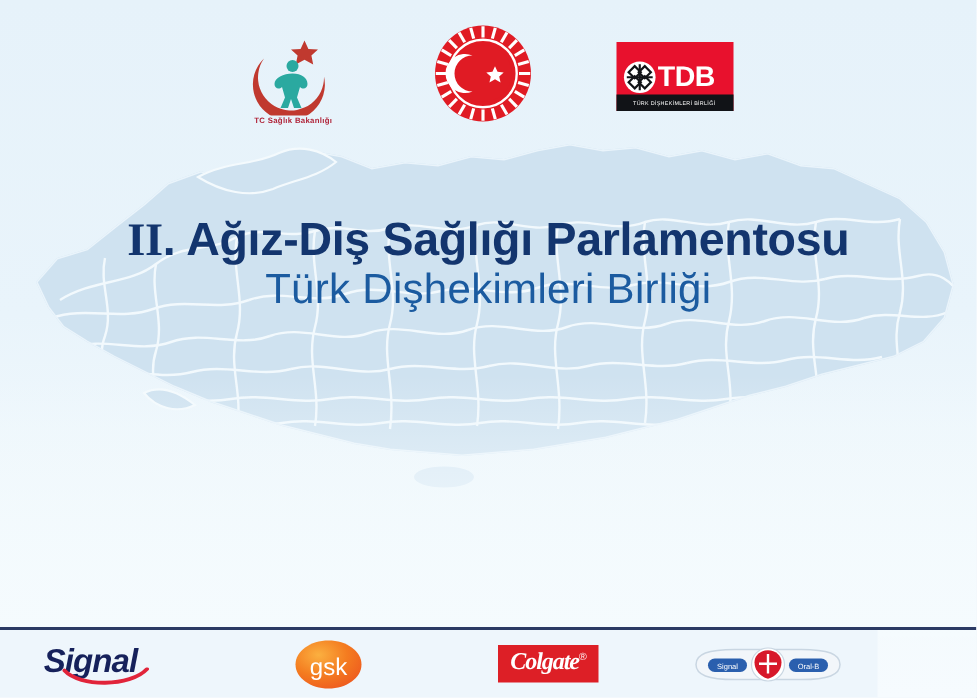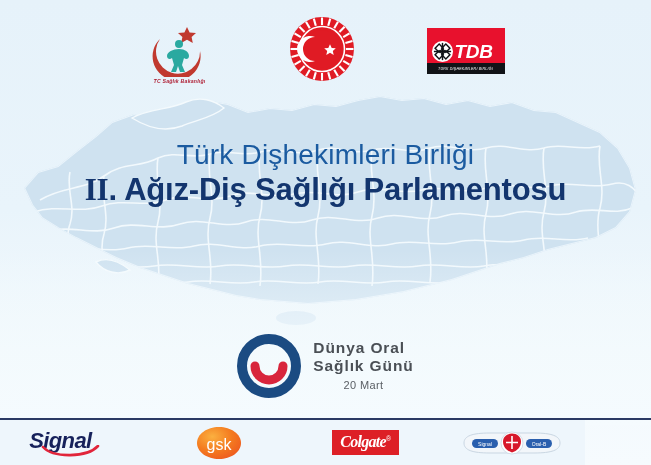--- a/index.html
+++ b/index.html
@@ -35,22 +35,21 @@
 
   
   #logo-row {
     position: absolute;
     left: 0; top: 16px;
     width: 651px;
     height: 84px;
     display: flex;
     justify-content: center;
     align-items: flex-start;
-    gap: 68px;
-    font-style: italic;
+    gap: 52px;
   }
   .logo-block { position: relative; }
 
   
   #moh-logo { width: 74px; text-align: center; padding-top: 5px;}
   #moh-logo .moh-mark { width: 64px; height: 56px; margin: 0 auto; display:block; }
   #moh-logo .moh-caption {
     font-size: 5.2px;
     color: #b0253a;
     letter-spacing: .2px;
@@ -354,37 +353,26 @@
             <line x1="12" y1="3" x2="12" y2="21"></line>
           </g>
         </svg>
         <span id="tdb-word">TDB</span>
         <div id="tdb-caption-bar">TÜRK DİŞHEKİMLERİ BİRLİĞİ</div>
       </div>
     </div>
   </div>
 
   <div id="headline">
-    <div id="title-line1">Türk Dişhekimleri Birliği</div>
     <div id="title-line2">
       <span class="roman">II</span><span>. Ağız-Diş Sağlığı Parlamentosu</span>
     </div>
+    <div id="title-line1">Türk Dişhekimleri Birliği</div>
   </div>
 
-  <div id="wohd">
-    <svg id="wohd-mark" viewBox="0 0 64 64">
-      <circle cx="32" cy="32" r="27" fill="none" stroke="#1b4b82" stroke-width="10"></circle>
-      <path d="M18,32 A14,14 0 0 0 46,32" fill="none" stroke="#d8253c" stroke-width="9" stroke-linecap="round"></path>
-    </svg>
-    <div id="wohd-text">
-      <div class="wohd-l">Dünya Oral</div>
-      <div class="wohd-l">Sağlık Günü</div>
-      <div class="wohd-sub">20 Mart</div>
-    </div>
-  </div>
 
   <div id="sponsor-rule"></div>
   <div id="sponsor-bar">
 
     <div class="sponsor-cell">
       <div id="signal-logo">
         <span id="signal-word">Signal</span>
         <svg id="signal-smile" width="62" height="14" viewBox="0 0 62 14">
           <path d="M2,2 C12,13 46,13 57,1" fill="none" stroke="#e1243a" stroke-width="2.6" stroke-linecap="round"></path>
         </svg>

